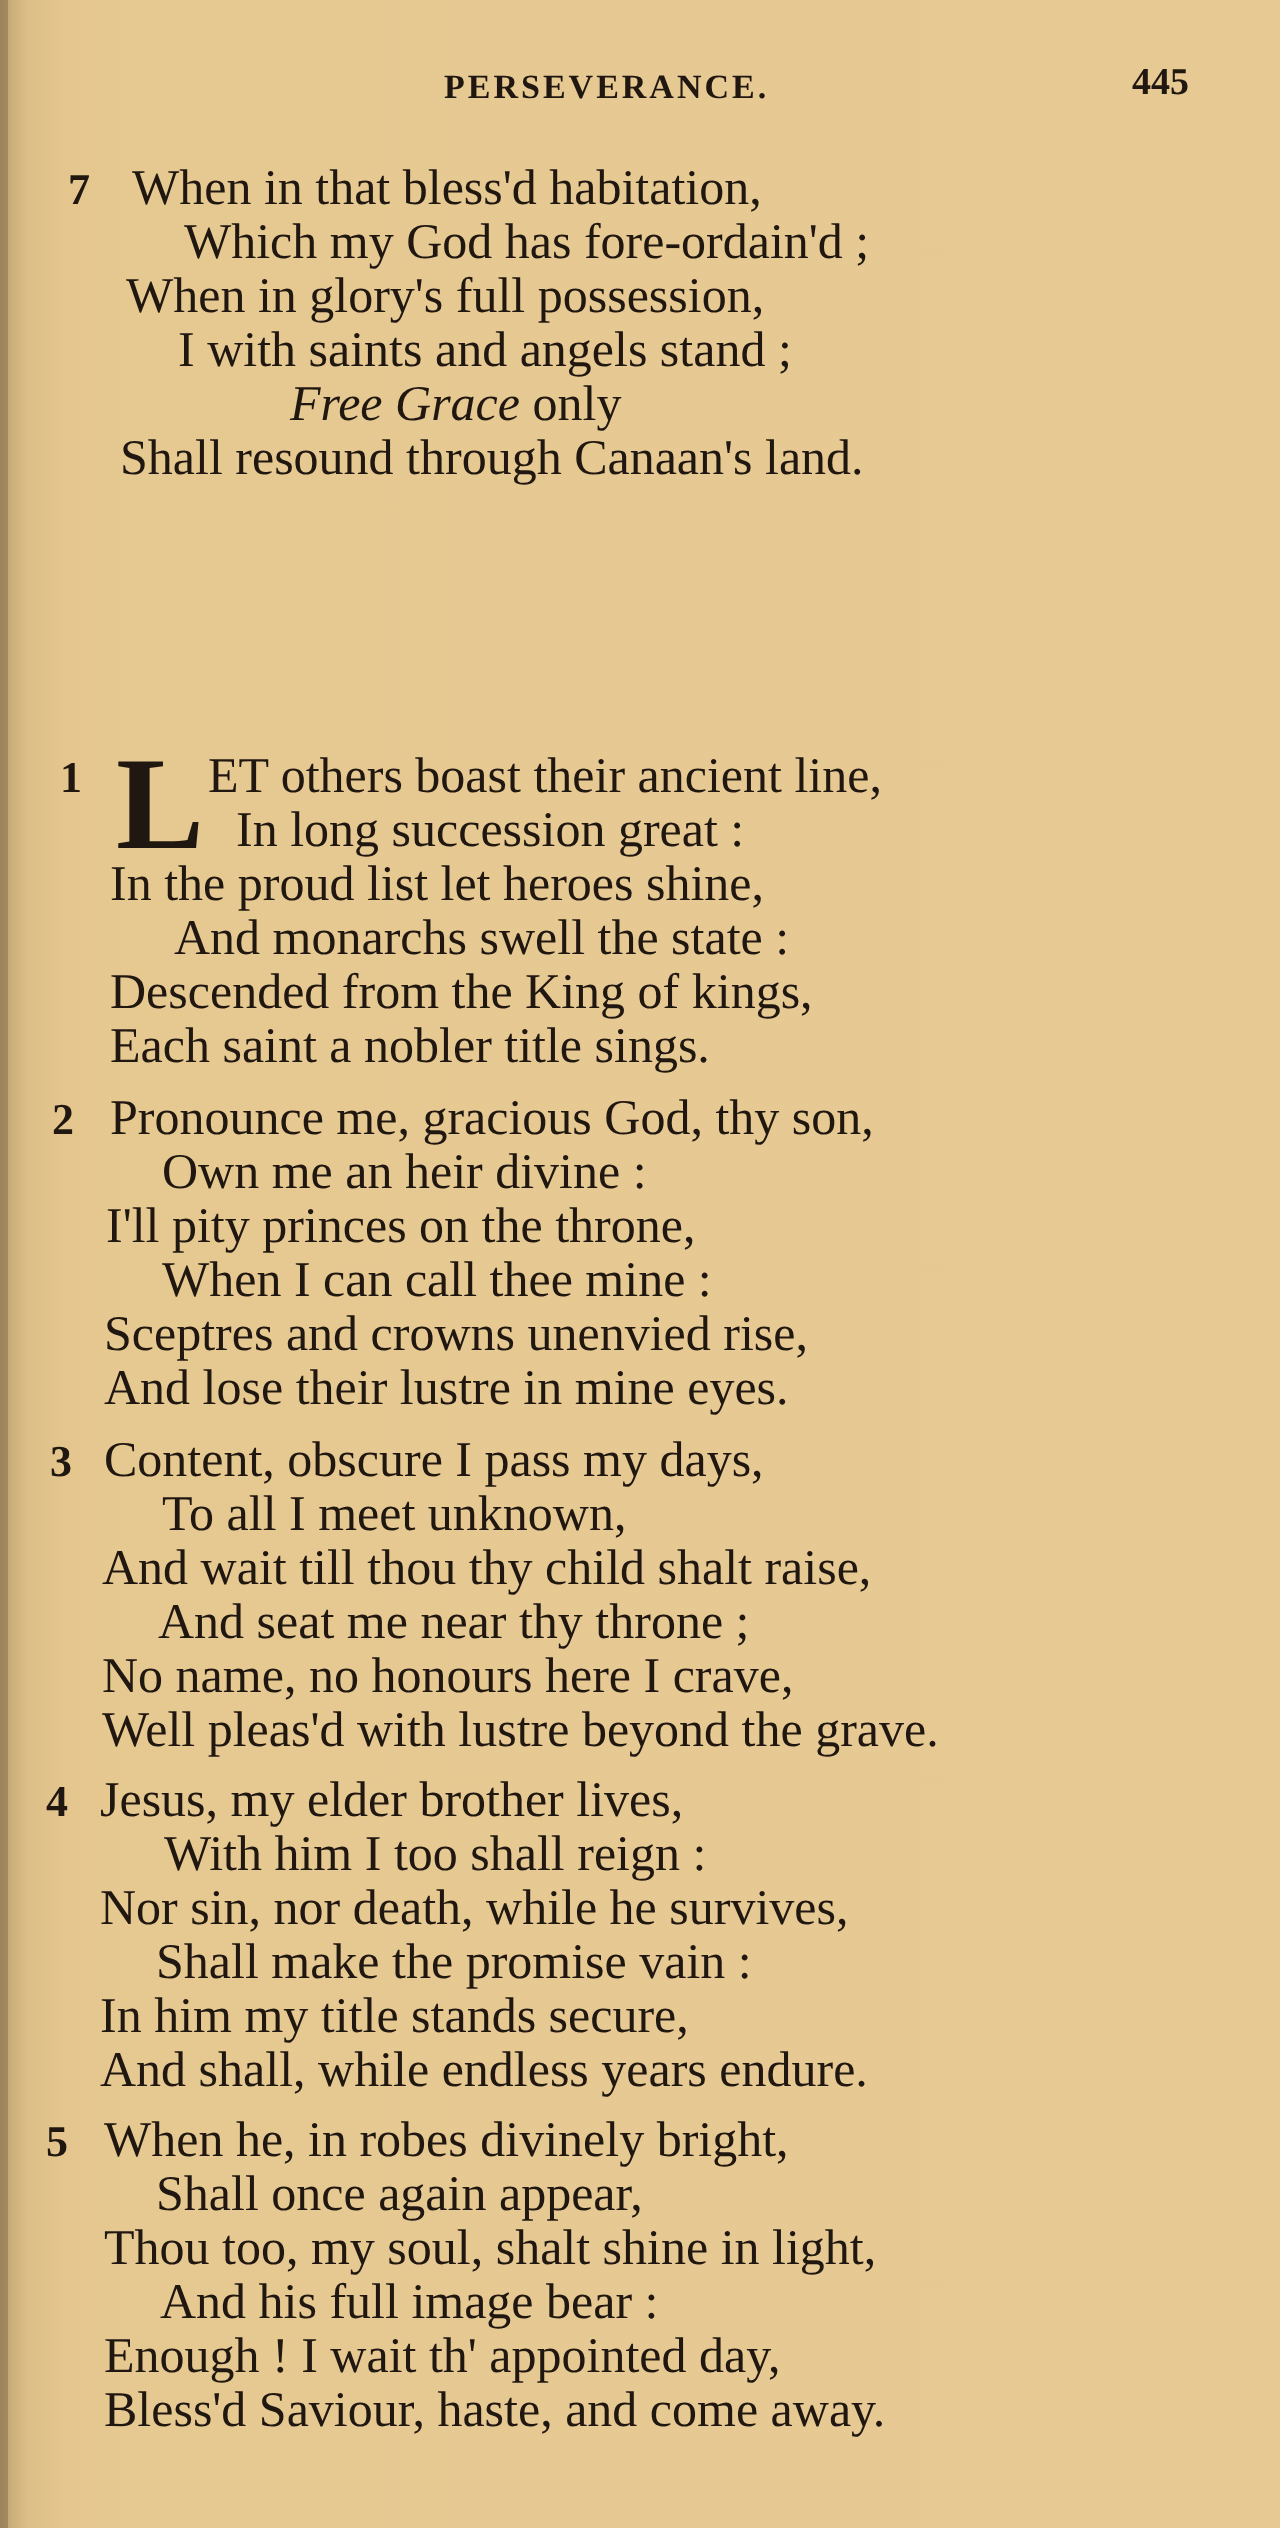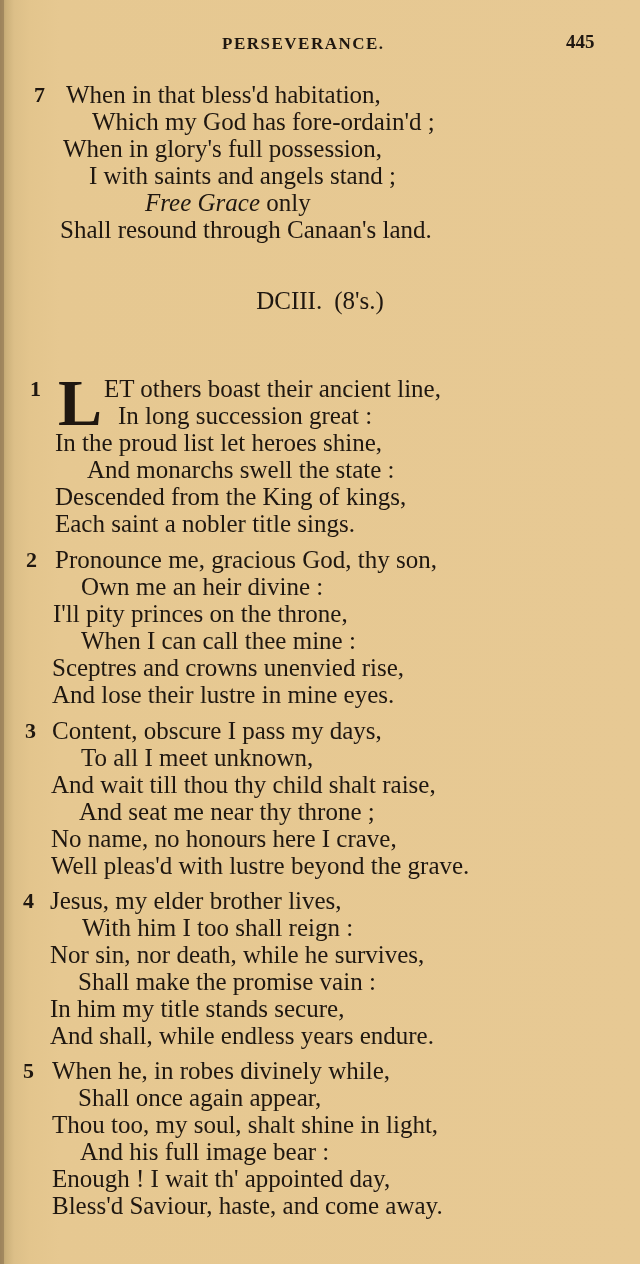--- a/index.html
+++ b/index.html
@@ -106,23 +106,20 @@
   <div>
     <span class="vnum" style="left:34px; top:81px;">7</span>
     <div class="line" style="left:66px; top:81px;">When in that bless'd habitation,</div>
     <div class="line" style="left:92px; top:108px;">Which my God has fore-ordain'd ;</div>
     <div class="line" style="left:63px; top:135px;">When in glory's full possession,</div>
     <div class="line" style="left:89px; top:162px;">I with saints and angels stand ;</div>
     <div class="line" style="left:145px; top:189px;"><span class="italic">Free Grace</span><span> only</span></div>
     <div class="line" style="left:60px; top:216px;">Shall resound through Canaan's land.</div>
   </div>
 
-  <div class="hymn-title">
-    <span style="margin-left:0">DCIII.</span><span>(8's.)</span>
-  </div>
 
   <div>
     <span class="vnum" style="left:30px; top:375px;">1</span>
     <span class="dropcap">L</span>
     <div class="line" style="left:104px; top:375px;">ET others boast their ancient line,</div>
     <div class="line" style="left:118px; top:402px;">In long succession great :</div>
     <div class="line" style="left:55px; top:429px;">In the proud list let heroes shine,</div>
     <div class="line" style="left:87px; top:456px;">And monarchs swell the state :</div>
     <div class="line" style="left:55px; top:483px;">Descended from the King of kings,</div>
     <div class="line" style="left:55px; top:510px;">Each saint a nobler title sings.</div>
@@ -153,20 +150,20 @@
     <div class="line" style="left:50px; top:887px;">Jesus, my elder brother lives,</div>
     <div class="line" style="left:82px; top:914px;">With him I too shall reign :</div>
     <div class="line" style="left:50px; top:941px;">Nor sin, nor death, while he survives,</div>
     <div class="line" style="left:78px; top:968px;">Shall make the promise vain :</div>
     <div class="line" style="left:50px; top:995px;">In him my title stands secure,</div>
     <div class="line" style="left:50px; top:1022px;">And shall, while endless years endure.</div>
   </div>
 
   <div>
     <span class="vnum" style="left:23px; top:1057px;">5</span>
-    <div class="line" style="left:52px; top:1057px;">When he, in robes divinely while,</div>
+    <div class="line" style="left:52px; top:1057px;">When he, in robes divinely bright,</div>
     <div class="line" style="left:78px; top:1084px;">Shall once again appear,</div>
     <div class="line" style="left:52px; top:1111px;">Thou too, my soul, shalt shine in light,</div>
     <div class="line" style="left:80px; top:1138px;">And his full image bear :</div>
     <div class="line" style="left:52px; top:1165px;">Enough ! I wait th' appointed day,</div>
     <div class="line" style="left:52px; top:1192px;">Bless'd Saviour, haste, and come away.</div>
   </div>
 </div>
 
 </body></html>

